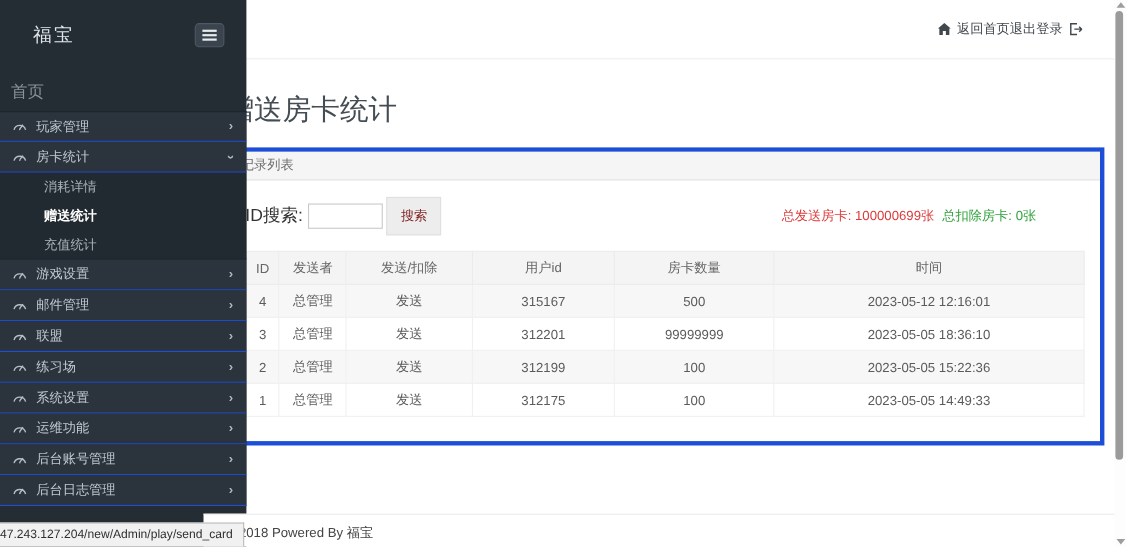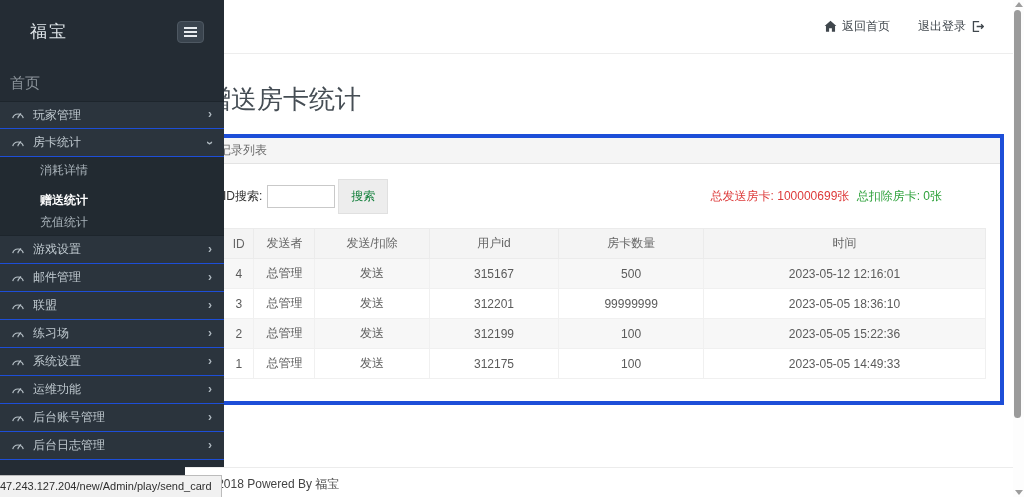--- a/index.html
+++ b/index.html
@@ -14,39 +14,39 @@
   .hamburger-btn i { display:block; width:13px; height:2px; background:#e8ecef; }
   .menu-label { padding:12px 10px 8px 10px; font-size:15px; color:#8a9299; }
   .menu { list-style:none; }
   .menu-item { height:28px; display:flex; align-items:center; padding:0 12px 0 11px; background:#2b343d; border-bottom:1px solid #1d4ed8; color:#c0cad0; font-size:12px; cursor:pointer; }
   .menu-item:first-child { border-top:1px solid #1d252c; }
   .menu-item .gauge { width:14px; height:14px; margin-right:8px; flex:0 0 auto; color:#b5bfc6; }
   .chev { margin-left:auto; font-size:12px; color:#aeb8bf; line-height:1; font-weight:bold; transform:translateY(-1px); }
   .chev.down { transform:rotate(90deg); }
   .submenu { list-style:none; background:#222a31; border-bottom:1px solid #1d252c; }
   .submenu-item { height:26px; display:flex; align-items:center; padding-left:40px; font-size:12px; color:#a9b3ba; cursor:pointer;font-family:Liberation Mono, monospace; }
-  .submenu-item.active { color:#ffffff; font-weight:bold;align-items:flex-end; }
+  .submenu-item.active { color:#ffffff; font-weight:bold; }
 
   
   .main { position:absolute; left:185px; right:0; top:0; bottom:0; background:#fff; }
-  .topbar { height:54px; border-bottom:1px solid #ededed; display:flex; justify-content:flex-end; gap:28px; padding-right:40px; }
+  .topbar { height:54px; border-bottom:1px solid #ededed; display:flex; justify-content:flex-end; padding-right:40px; }
   .top-link { display:flex; align-items:center; gap:5px; font-size:12px; color:#40474d; cursor:pointer; text-decoration:none; }
   .top-link svg { color:#40474d; }
 
   .page { padding:0 20px; }
   .page-title { font-size:26px; font-weight:400; color:#454d54; margin:28px 0 17px 0; }
 
   .panel { border:4px solid #1d4ed8; background:#fff; }
   .panel-header { background:#f5f5f5; border-bottom:1px solid #e3e3e3; padding:4px 10px; font-size:12px; color:#6c6c6c; }
   .panel-body { padding:8px 14px 22px 14px; }
 
   .toolbar { display:flex; align-items:center; margin:7px 0 14px 0; }
-  .toolbar-label { font-size:12px; color:#333; margin-right:5px; }
+  .toolbar-label { font-size:16px; color:#333; margin-right:5px; }
   .search-input { width:68px; height:23px; border:1px solid #c9c9c9; font-size:12px; padding:0 4px; outline:none; }
-  .search-btn { margin-left:3px; height:35px; padding:0 12px; background:#ededed; border:1px solid #e0e0e0; font-size:12px; color:#15803d; cursor:pointer; }
+  .search-btn { margin-left:3px; height:35px; padding:0 12px; background:#ededed; border:1px solid #e0e0e0; font-size:12px; color:#7f1d1d; cursor:pointer; }
   .stats { margin-left:auto; margin-right:44px; font-size:12px; white-space:nowrap; }
   .stats .sep { display:inline-block; width:4px; }
 
   table.data { width:100%; border-collapse:collapse; font-size:12px; color:#5b5b5b; table-layout:fixed; }
   table.data th { background:#f4f4f4; font-weight:400; color:#666; padding:6px 4px; border:1px solid #ebebeb; text-align:center; }
   table.data td { padding:6px 4px; border:1px solid #f0f0f0; border-left:1px solid #ededed; text-align:center; }
   table.data tr:nth-child(odd) td { background:#f7f7f7; }
 
   .footer { position:absolute; left:185px; right:0; bottom:0; height:30px; background:#fff; border-top:1px solid #ececec; padding:8px 0 0 20px; font-size:12px; color:#444; z-index:3; }
 

